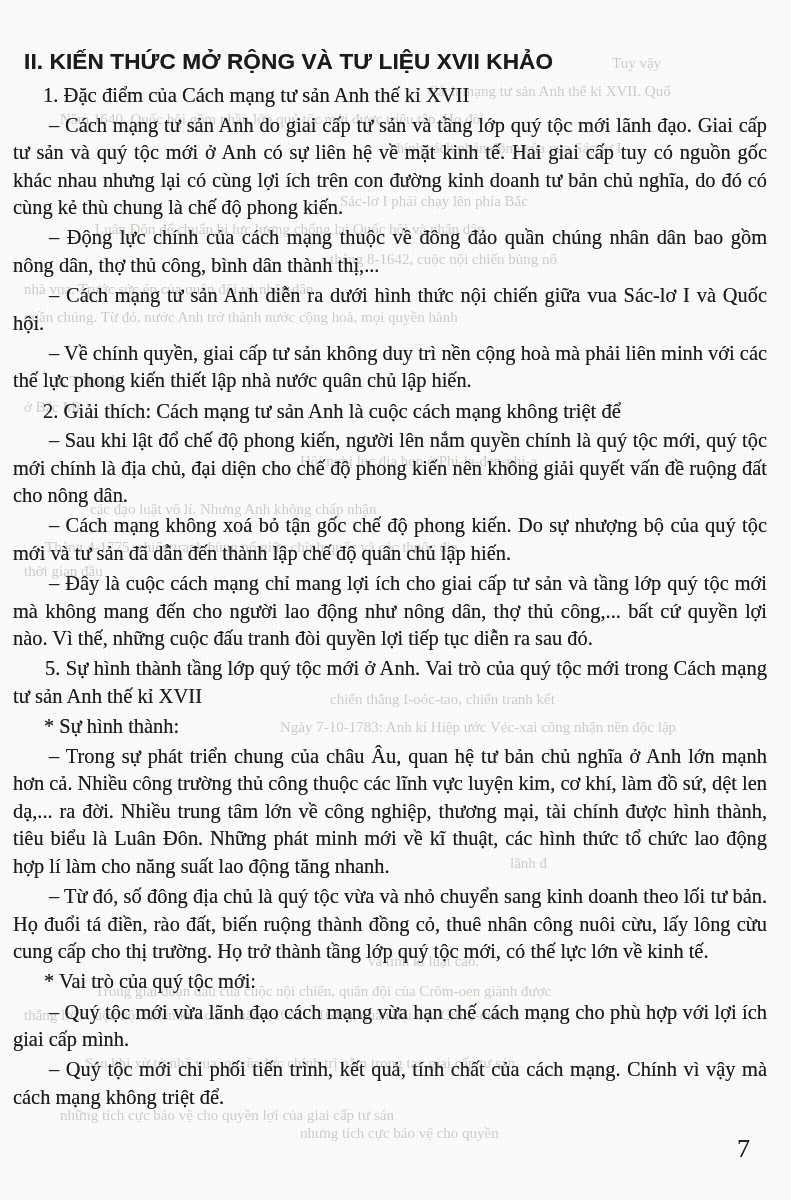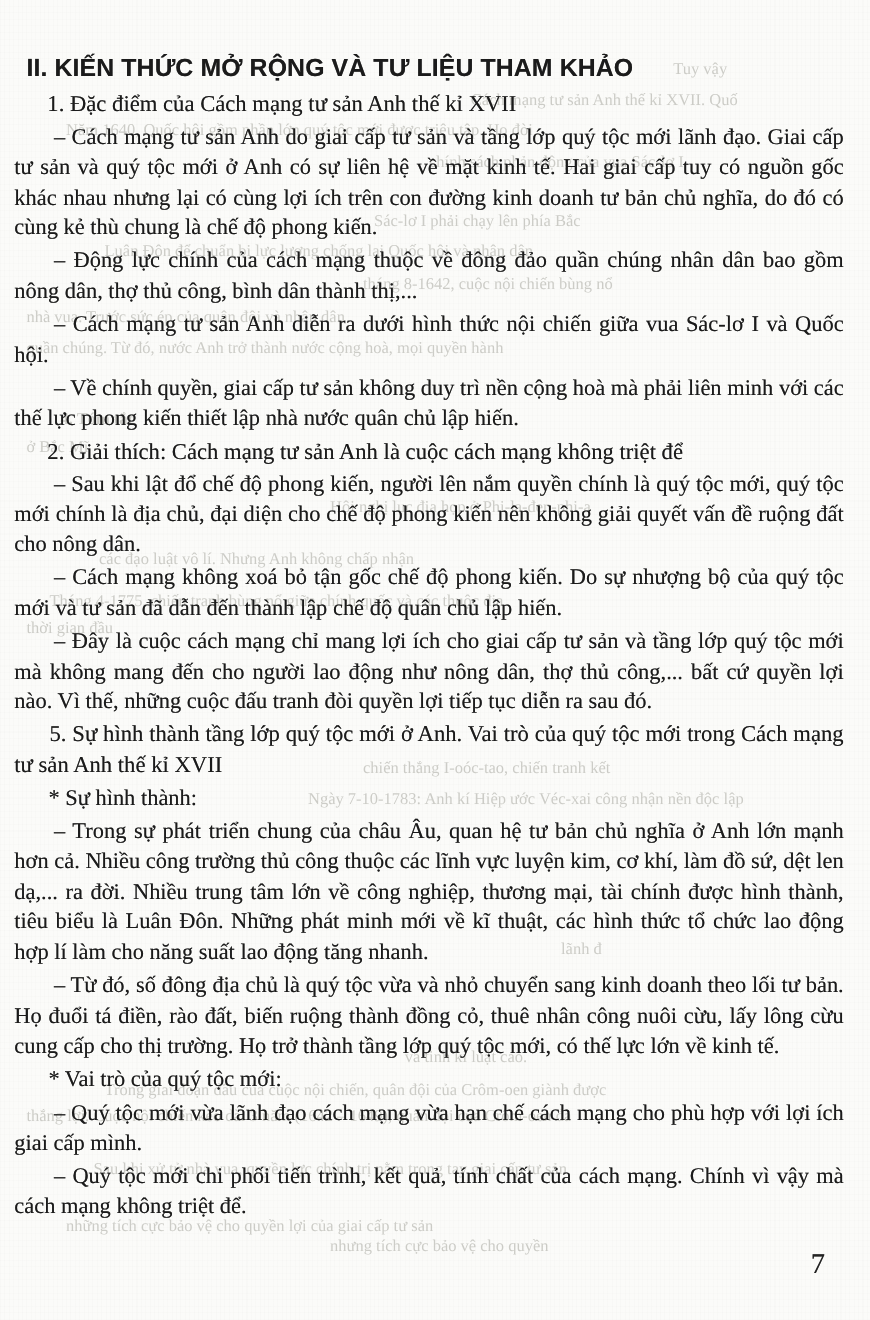--- a/index.html
+++ b/index.html
@@ -82,21 +82,21 @@
       <span style="left: 368px; top: 950px;">và tinh kỉ luật cao.</span>
       <span style="left: 95px; top: 980px;">Trong giai đoạn đầu của cuộc nội chiến, quân đội của Crôm-oen giành được</span>
       <span style="left: 24px; top: 1004px;">thắng lợi. Cuộc nội chiến kéo dài 3 năm (1642 – 1649), quân đội của Crôm-oen đã</span>
       <span style="left: 85px; top: 1052px;">Sau khi xử tử nhà vua, quyền lực chính trị nằm trong tay giai cấp tư sản</span>
       <span style="left: 60px; top: 1104px;">những tích cực bảo vệ cho quyền lợi của giai cấp tư sản</span>
       <span style="left: 300px; top: 1122px;">nhưng tích cực bảo vệ cho quyền</span>
     </div>
 
   <div class="content">
 
-    <h1>II. KIẾN THỨC MỞ RỘNG VÀ TƯ LIỆU THAM KHẢO</h1>
+    <h1>II. KIẾN THỨC MỞ RỘNG VÀ TƯ LIỆU XVII KHẢO</h1>
 
     <h2>1. Đặc điểm của Cách mạng tư sản Anh thế kỉ XVII</h2>
     <p>– Cách mạng tư sản Anh do giai cấp tư sản và tầng lớp quý tộc mới lãnh đạo. Giai cấp tư sản và quý tộc mới ở Anh có sự liên hệ về mặt kinh tế. Hai giai cấp tuy có nguồn gốc khác nhau nhưng lại có cùng lợi ích trên con đường kinh doanh tư bản chủ nghĩa, do đó có cùng kẻ thù chung là chế độ phong kiến.</p>
     <p>– Động lực chính của cách mạng thuộc về đông đảo quần chúng nhân dân bao gồm nông dân, thợ thủ công, bình dân thành thị,...</p>
     <p>– Cách mạng tư sản Anh diễn ra dưới hình thức nội chiến giữa vua Sác-lơ I và Quốc hội.</p>
     <p>– Về chính quyền, giai cấp tư sản không duy trì nền cộng hoà mà phải liên minh với các thế lực phong kiến thiết lập nhà nước quân chủ lập hiến.</p>
 
     <h2>2. Giải thích: Cách mạng tư sản Anh là cuộc cách mạng không triệt để</h2>
     <p>– Sau khi lật đổ chế độ phong kiến, người lên nắm quyền chính là quý tộc mới, quý tộc mới chính là địa chủ, đại diện cho chế độ phong kiến nên không giải quyết vấn đề ruộng đất cho nông dân.</p>
     <p>– Cách mạng không xoá bỏ tận gốc chế độ phong kiến. Do sự nhượng bộ của quý tộc mới và tư sản đã dẫn đến thành lập chế độ quân chủ lập hiến.</p>

